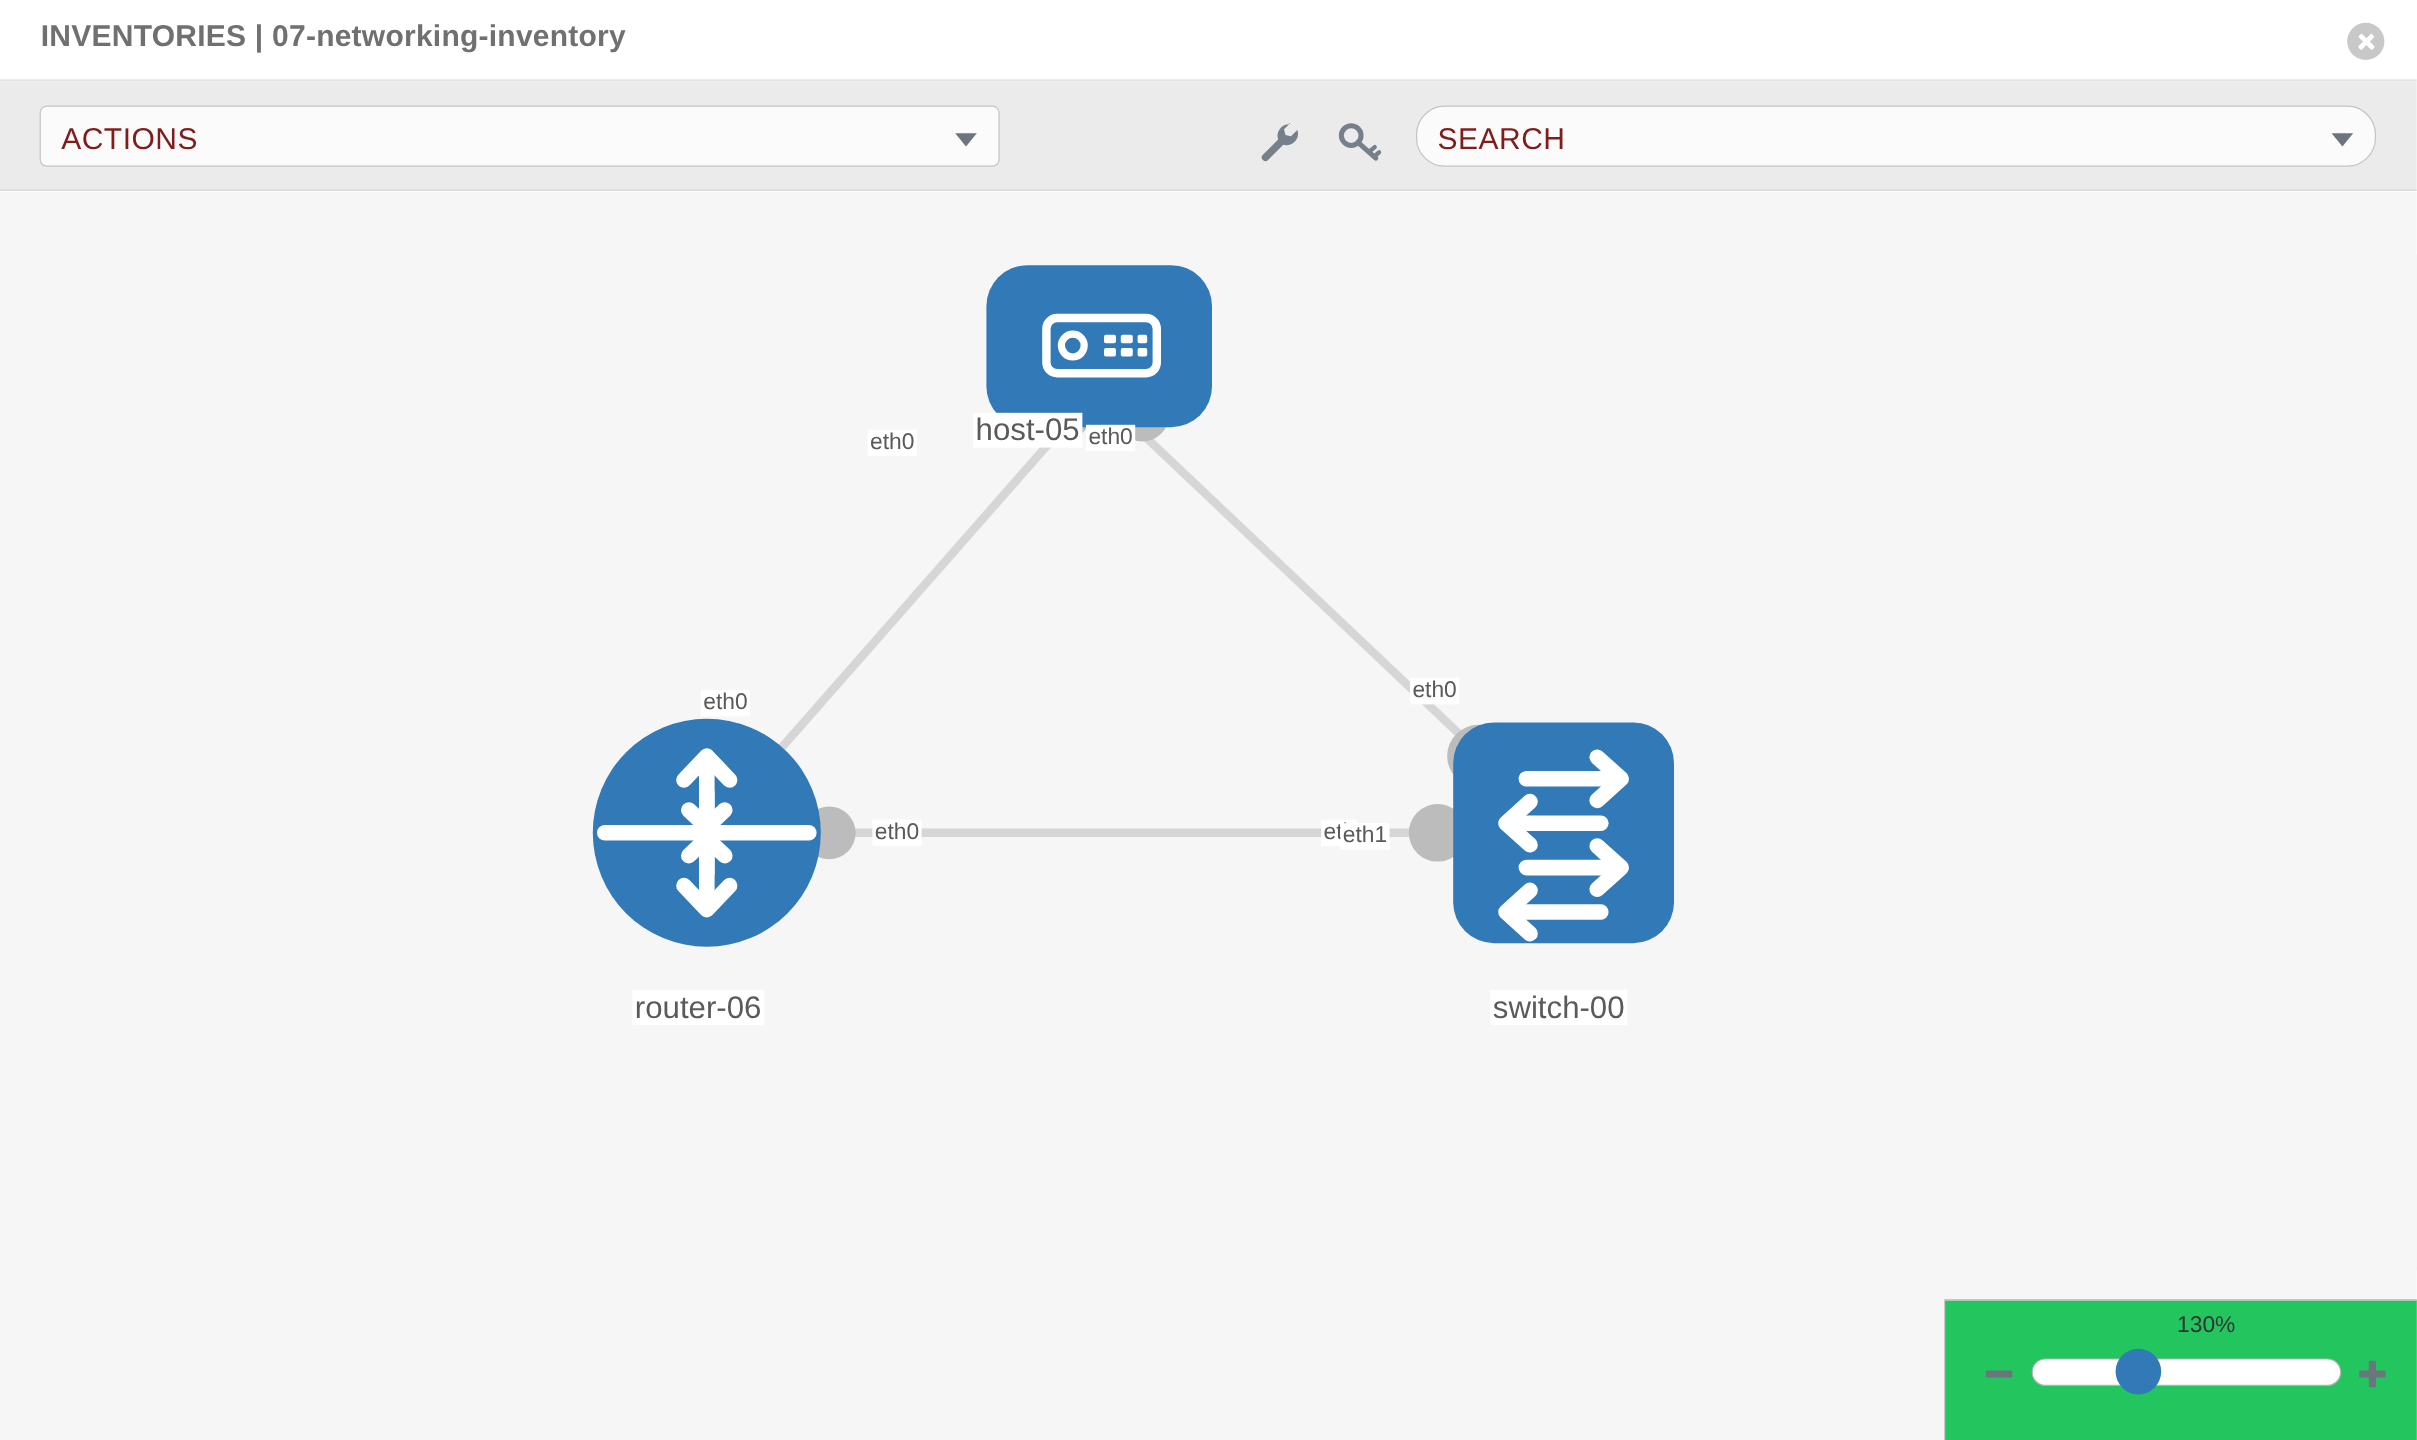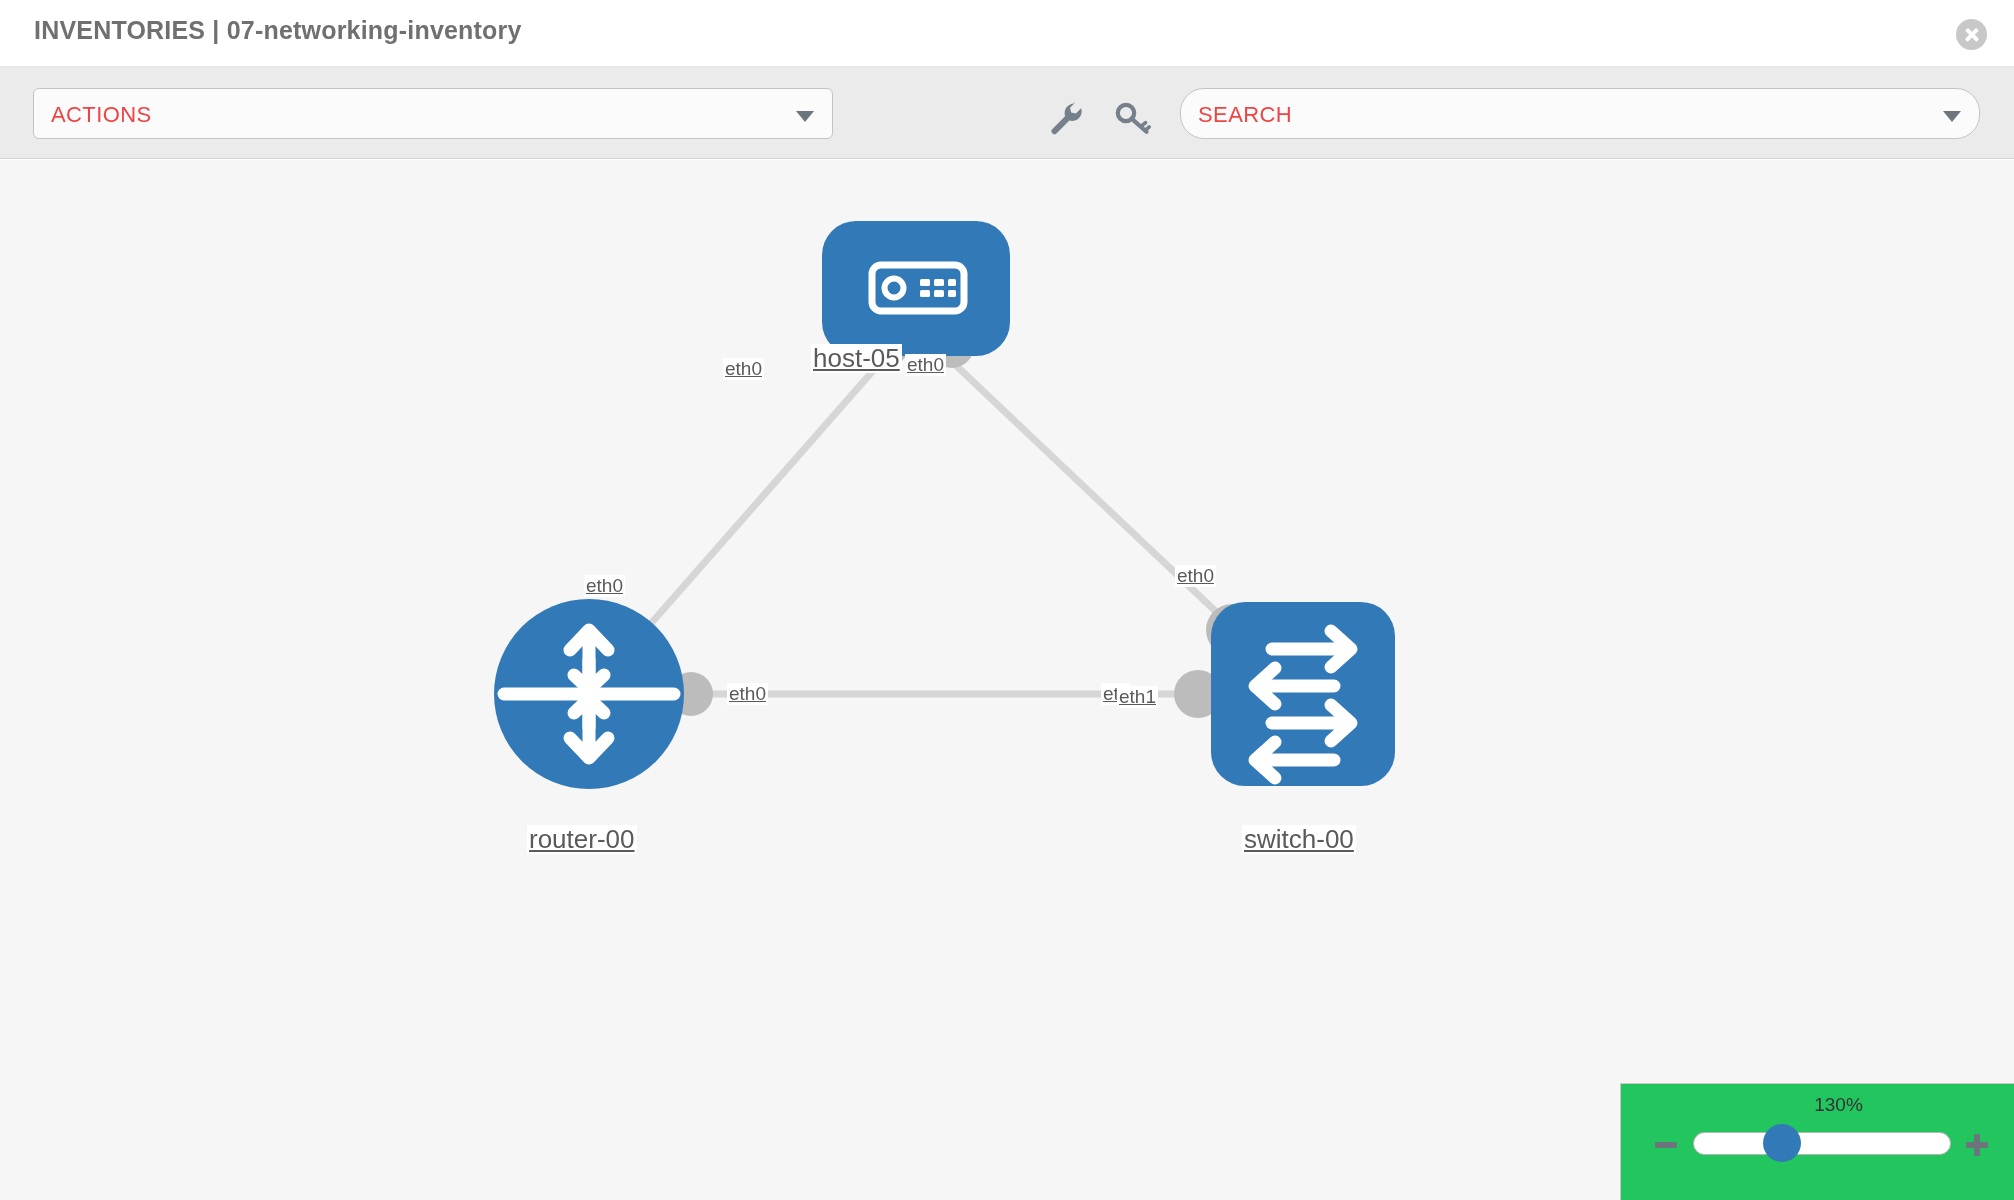--- a/index.html
+++ b/index.html
@@ -76,22 +76,22 @@
     position: absolute;
     background: #fbfbfb;
     border: 1px solid #c4c4c4;
     border-radius: 6px;
     height: 51px;
   }
   .select-box .sel-label {
     position: absolute;
     left: 17px;
     top: 13px;
-    font-size: 22px;
-    color: #ef4444;
+    font-size: 25px;
+    color: #7f1d1d;
     letter-spacing: 0.4px;
     white-space: nowrap;
   }
   .caret {
     position: absolute;
     right: 18px;
     top: 22px;
     width: 0; height: 0;
     border-left: 9px solid transparent;
     border-right: 9px solid transparent;
@@ -123,21 +123,20 @@
   .canvas svg { position: absolute; top: 0; left: 0; }
 
   
   .lbl {
     position: absolute;
     background: #ffffff;
     color: #5a5a5a;
     white-space: nowrap;
     line-height: 1.05;
     padding: 1px 2px;
-    text-decoration: underline;
   }
   .lbl-node { font-size: 26px; }
   .lbl-edge { font-size: 19px; }
 
   
   .zoom-panel {
     position: absolute;
     left: 1620px;
     top: 1083px;
     width: 436px;
@@ -317,21 +316,21 @@
     <div class="lbl lbl-edge" style="left:584px; top:415px;">eth0</div>
 
     <div class="lbl lbl-edge" style="left:1175px; top:405px;">eth0</div>
 
     <div class="lbl lbl-edge" style="left:727px; top:523px;">eth0</div>
 
     <div class="lbl lbl-edge" style="left:1101px; top:523px;">eth</div>
 
     <div class="lbl lbl-edge" style="left:1117px; top:526px;">eth1</div>
 
-    <div class="lbl lbl-node" style="left:527px; top:665px;">router-00</div>
+    <div class="lbl lbl-node" style="left:527px; top:665px;">router-06</div>
 
     <div class="lbl lbl-node" style="left:1242px; top:665px;text-align:center;">switch-00</div>
   </div>
 
   <div class="zoom-panel">
     <div class="zoom-level">130%</div>
     <div class="zoom-minus"></div>
     <div class="zoom-track"></div>
     <div class="zoom-thumb"></div>
     <div class="zoom-plus"></div>

